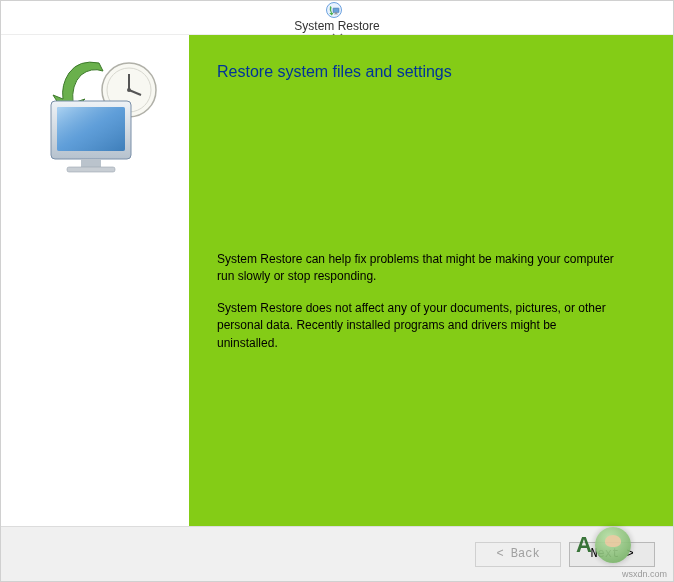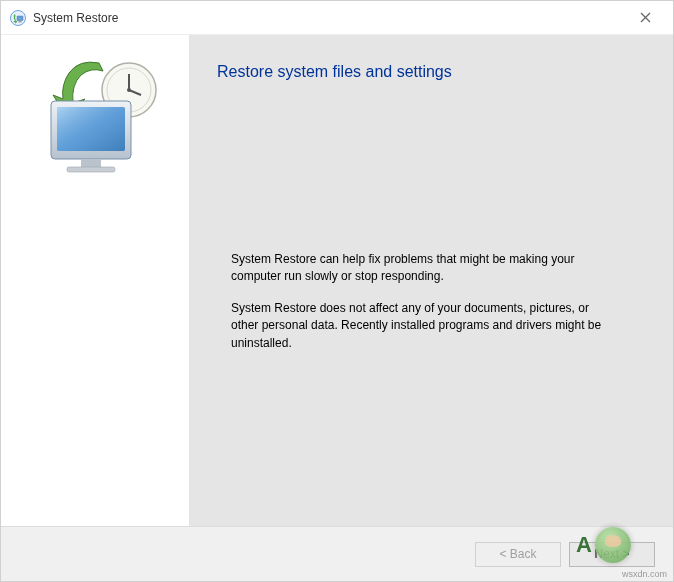--- a/index.html
+++ b/index.html
@@ -1,37 +1,37 @@
 <!DOCTYPE html>
 <html><head>
   <meta charset="utf-8">
   <style>
     * { box-sizing: border-box; margin: 0; padding: 0; }
     body { font-family: "Segoe UI", Tahoma, sans-serif; font-size: 12px; background: #fff; width: 674px; height: 582px; overflow: hidden; position: relative; }
     
     .window { width: 674px; height: 582px; border: 1px solid #d0d0d0; background: #fff; display: flex; flex-direction: column; position: relative; }
     
-    .titlebar { height: 34px; display: flex; align-items: center; padding: 0 8px; border-bottom: 1px solid #ededed; }
+    .titlebar { height: 34px; display: flex; align-items: center; padding: 0 8px; border-bottom: 1px solid #ededed; flex-direction: column; }
     .titlebar-icon { width: 18px; height: 18px; margin-right: 6px; }
     .titlebar-text { font-size: 12px; color: #333; flex: 1; }
     .close-btn { width: 40px; height: 28px; display: flex; align-items: center; justify-content: center; cursor: pointer; color: #666; font-size: 14px; }
     
     .content { flex: 1; display: flex; }
     
     .sidebar { width: 188px; background: #fff; padding: 20px 10px 10px 20px; }
     
     .wizard-graphic { width: 155px; height: 125px; position: relative; }
     
-    .main { flex: 1; padding: 28px 40px 4px 28px; background: #e5e5e5; }
+    .main { flex: 1; padding: 28px 40px 4px 28px; background: #84cc16; }
     .heading { font-size: 16px; font-weight: 400; color: #003399; margin-bottom: 170px; }
     .body-text { font-size: 12px; color: #000; line-height: 1.45; max-width: 400px; }
-    .body-text p { margin-bottom: 14px; margin-left: 14px; }
+    .body-text p { margin-bottom: 14px; }
     
     .footer { height: 55px; border-top: 1px solid #dcdcdc; background: #f0f0f0; display: flex; align-items: center; justify-content: flex-end; padding: 0 18px; gap: 8px; }
-    .btn { height: 25px; min-width: 86px; padding: 0 14px; font-size: 12px; border: 1px solid #b8b8b8; background: #e9e9e9; cursor: pointer; color: #000; }
+    .btn { height: 25px; min-width: 86px; padding: 0 14px; font-size: 12px; border: 1px solid #b8b8b8; background: #e9e9e9; cursor: pointer; color: #000; font-family: Liberation Mono, monospace; }
     .btn[disabled] { color: #a0a0a0; cursor: default; border-color: #d0d0d0; background: #efefef; }
     .btn.next { min-width: 86px; }
     
     .watermark { position: absolute; right: 40px; bottom: 18px; font-size: 22px; font-weight: 700; color: #2a6a2a; display: flex; align-items: center; letter-spacing: 1px; pointer-events: none; opacity: 0.92; }
     .watermark-avatar { width: 36px; height: 36px; border-radius: 50%; background: radial-gradient(circle at 40% 30%, #b8e0a6, #6aa85a); display: inline-flex; align-items: center; justify-content: center; margin: 0 2px; box-shadow: 0 0 6px rgba(0,0,0,0.25); position: relative; }
     .watermark-avatar::before { content: ""; width: 16px; height: 12px; background: #e6c99d; border-radius: 50% 50% 40% 40%; position: absolute; top: 8px; }
     .watermark-source { position: absolute; right: 6px; bottom: 2px; font-size: 9px; color: #9a9a9a; letter-spacing: 0; }
   </style>
 </head>
 <body>

